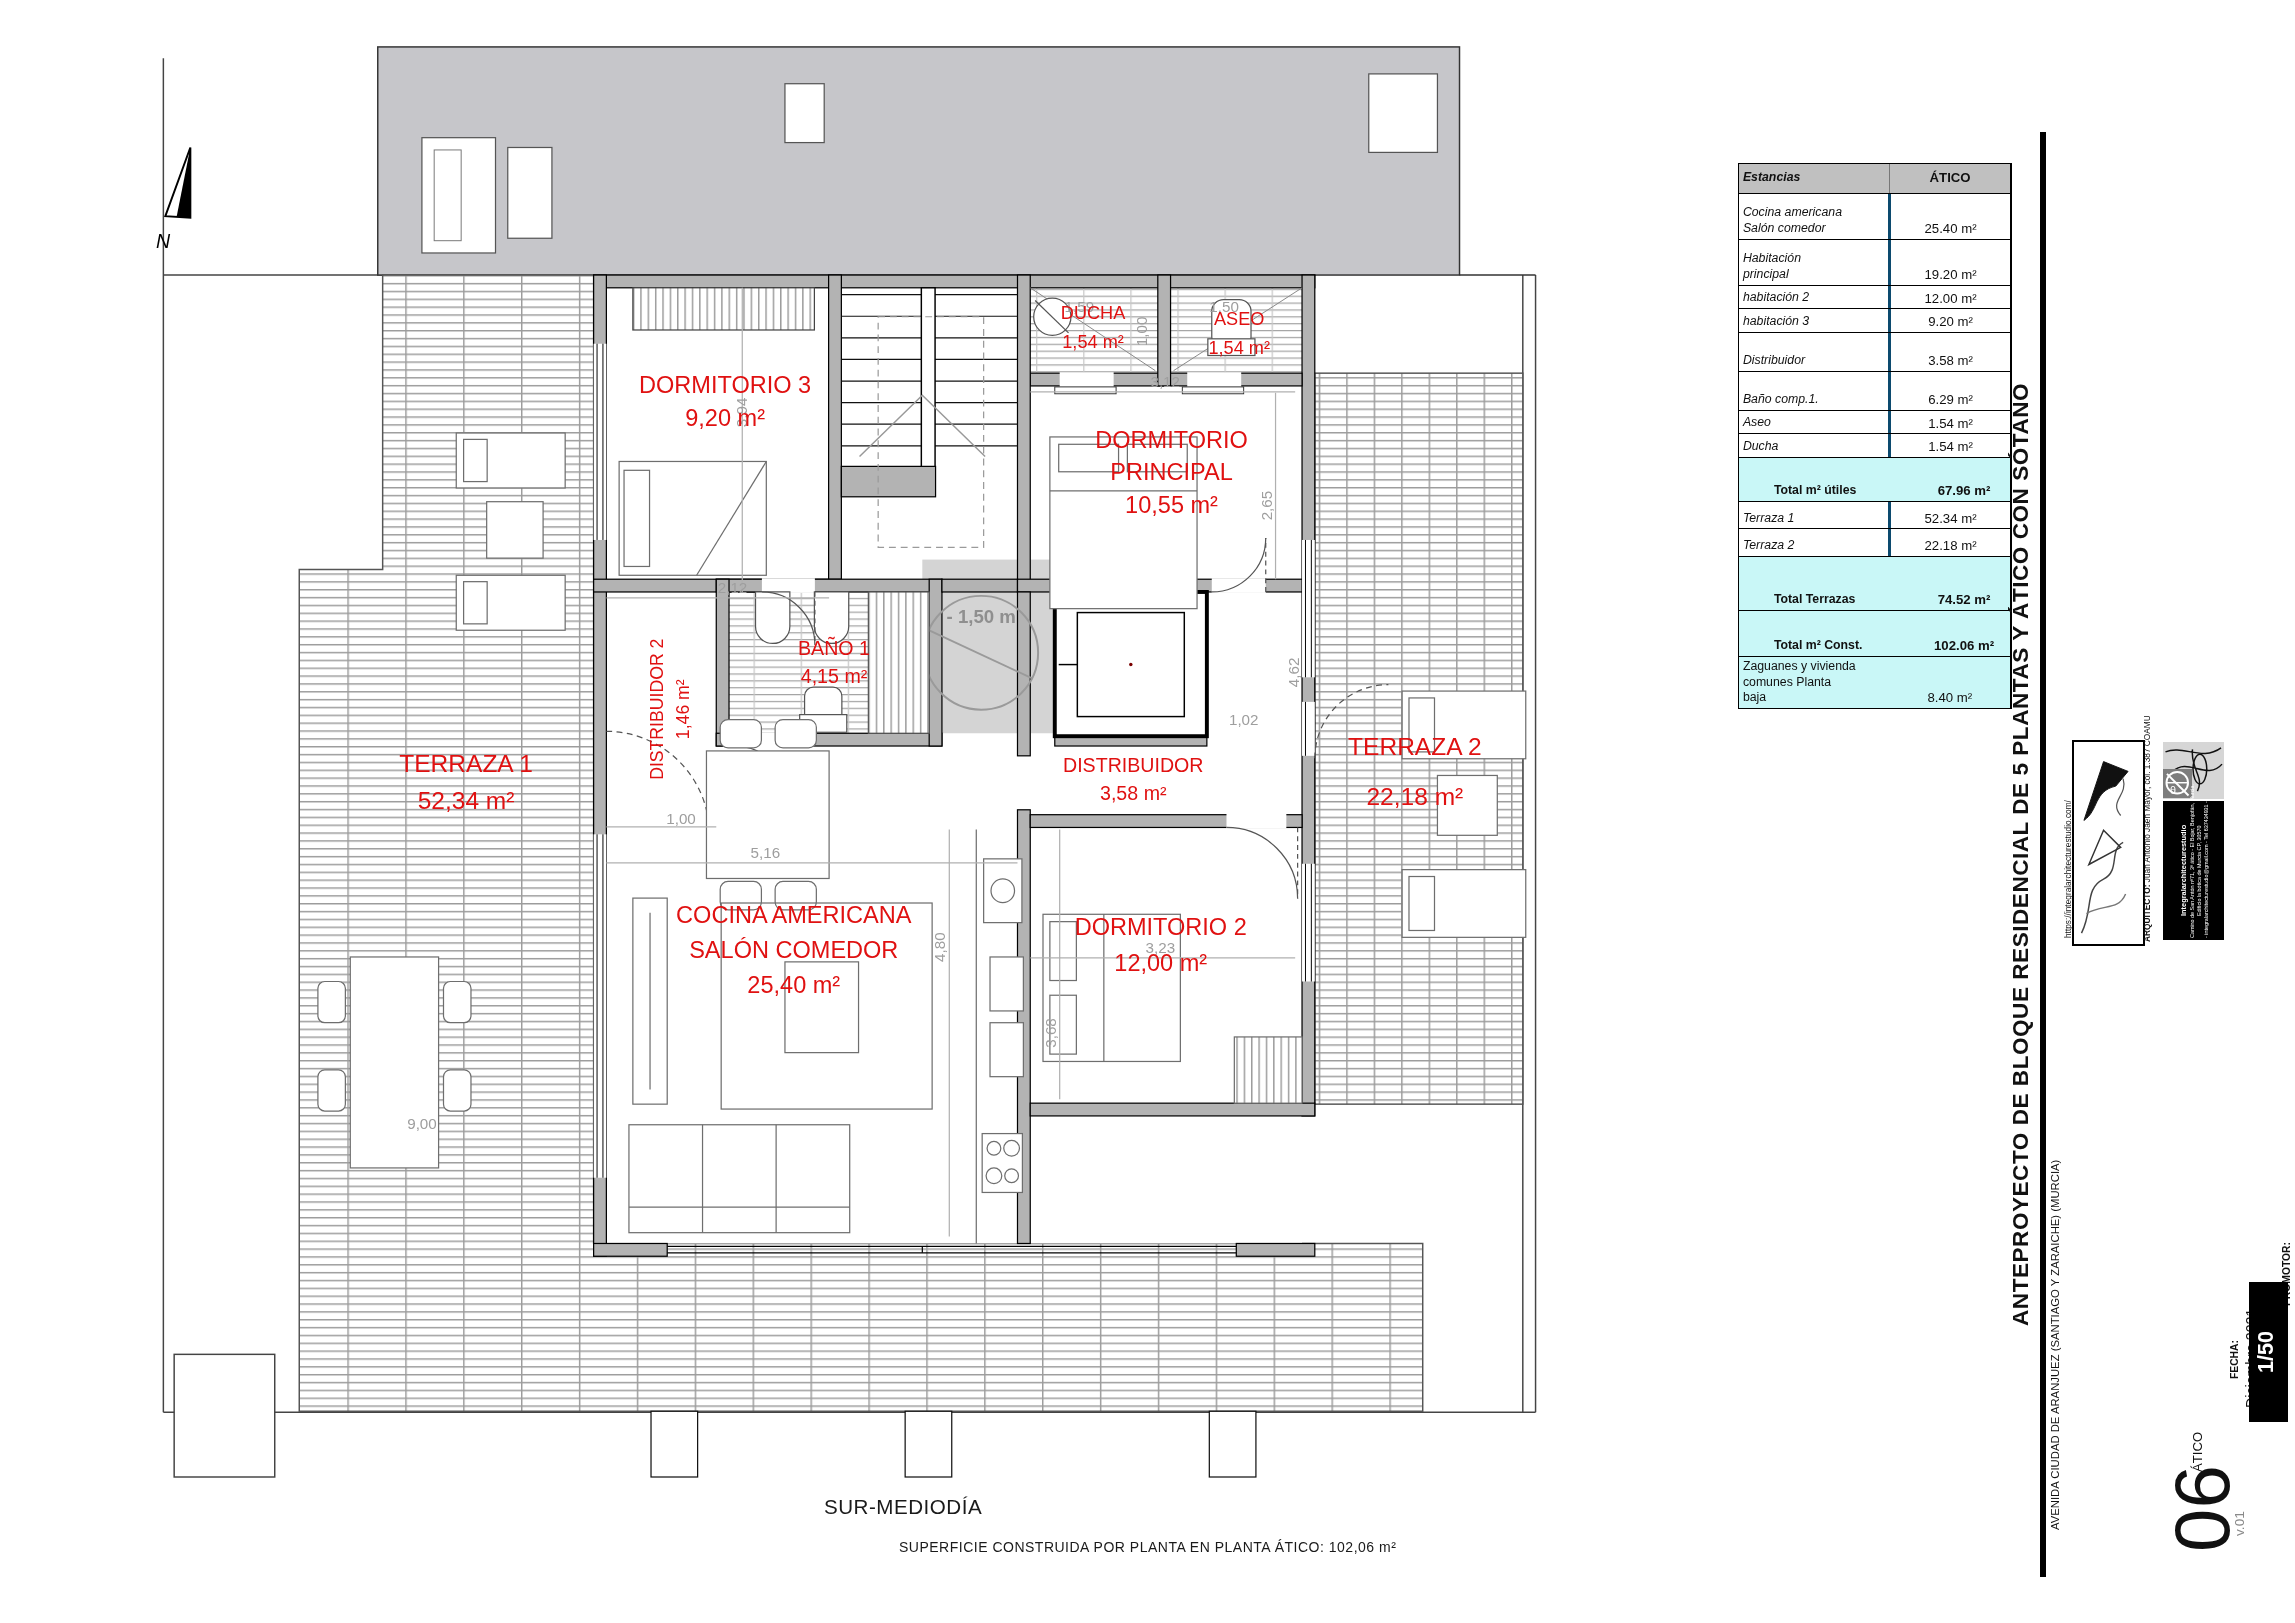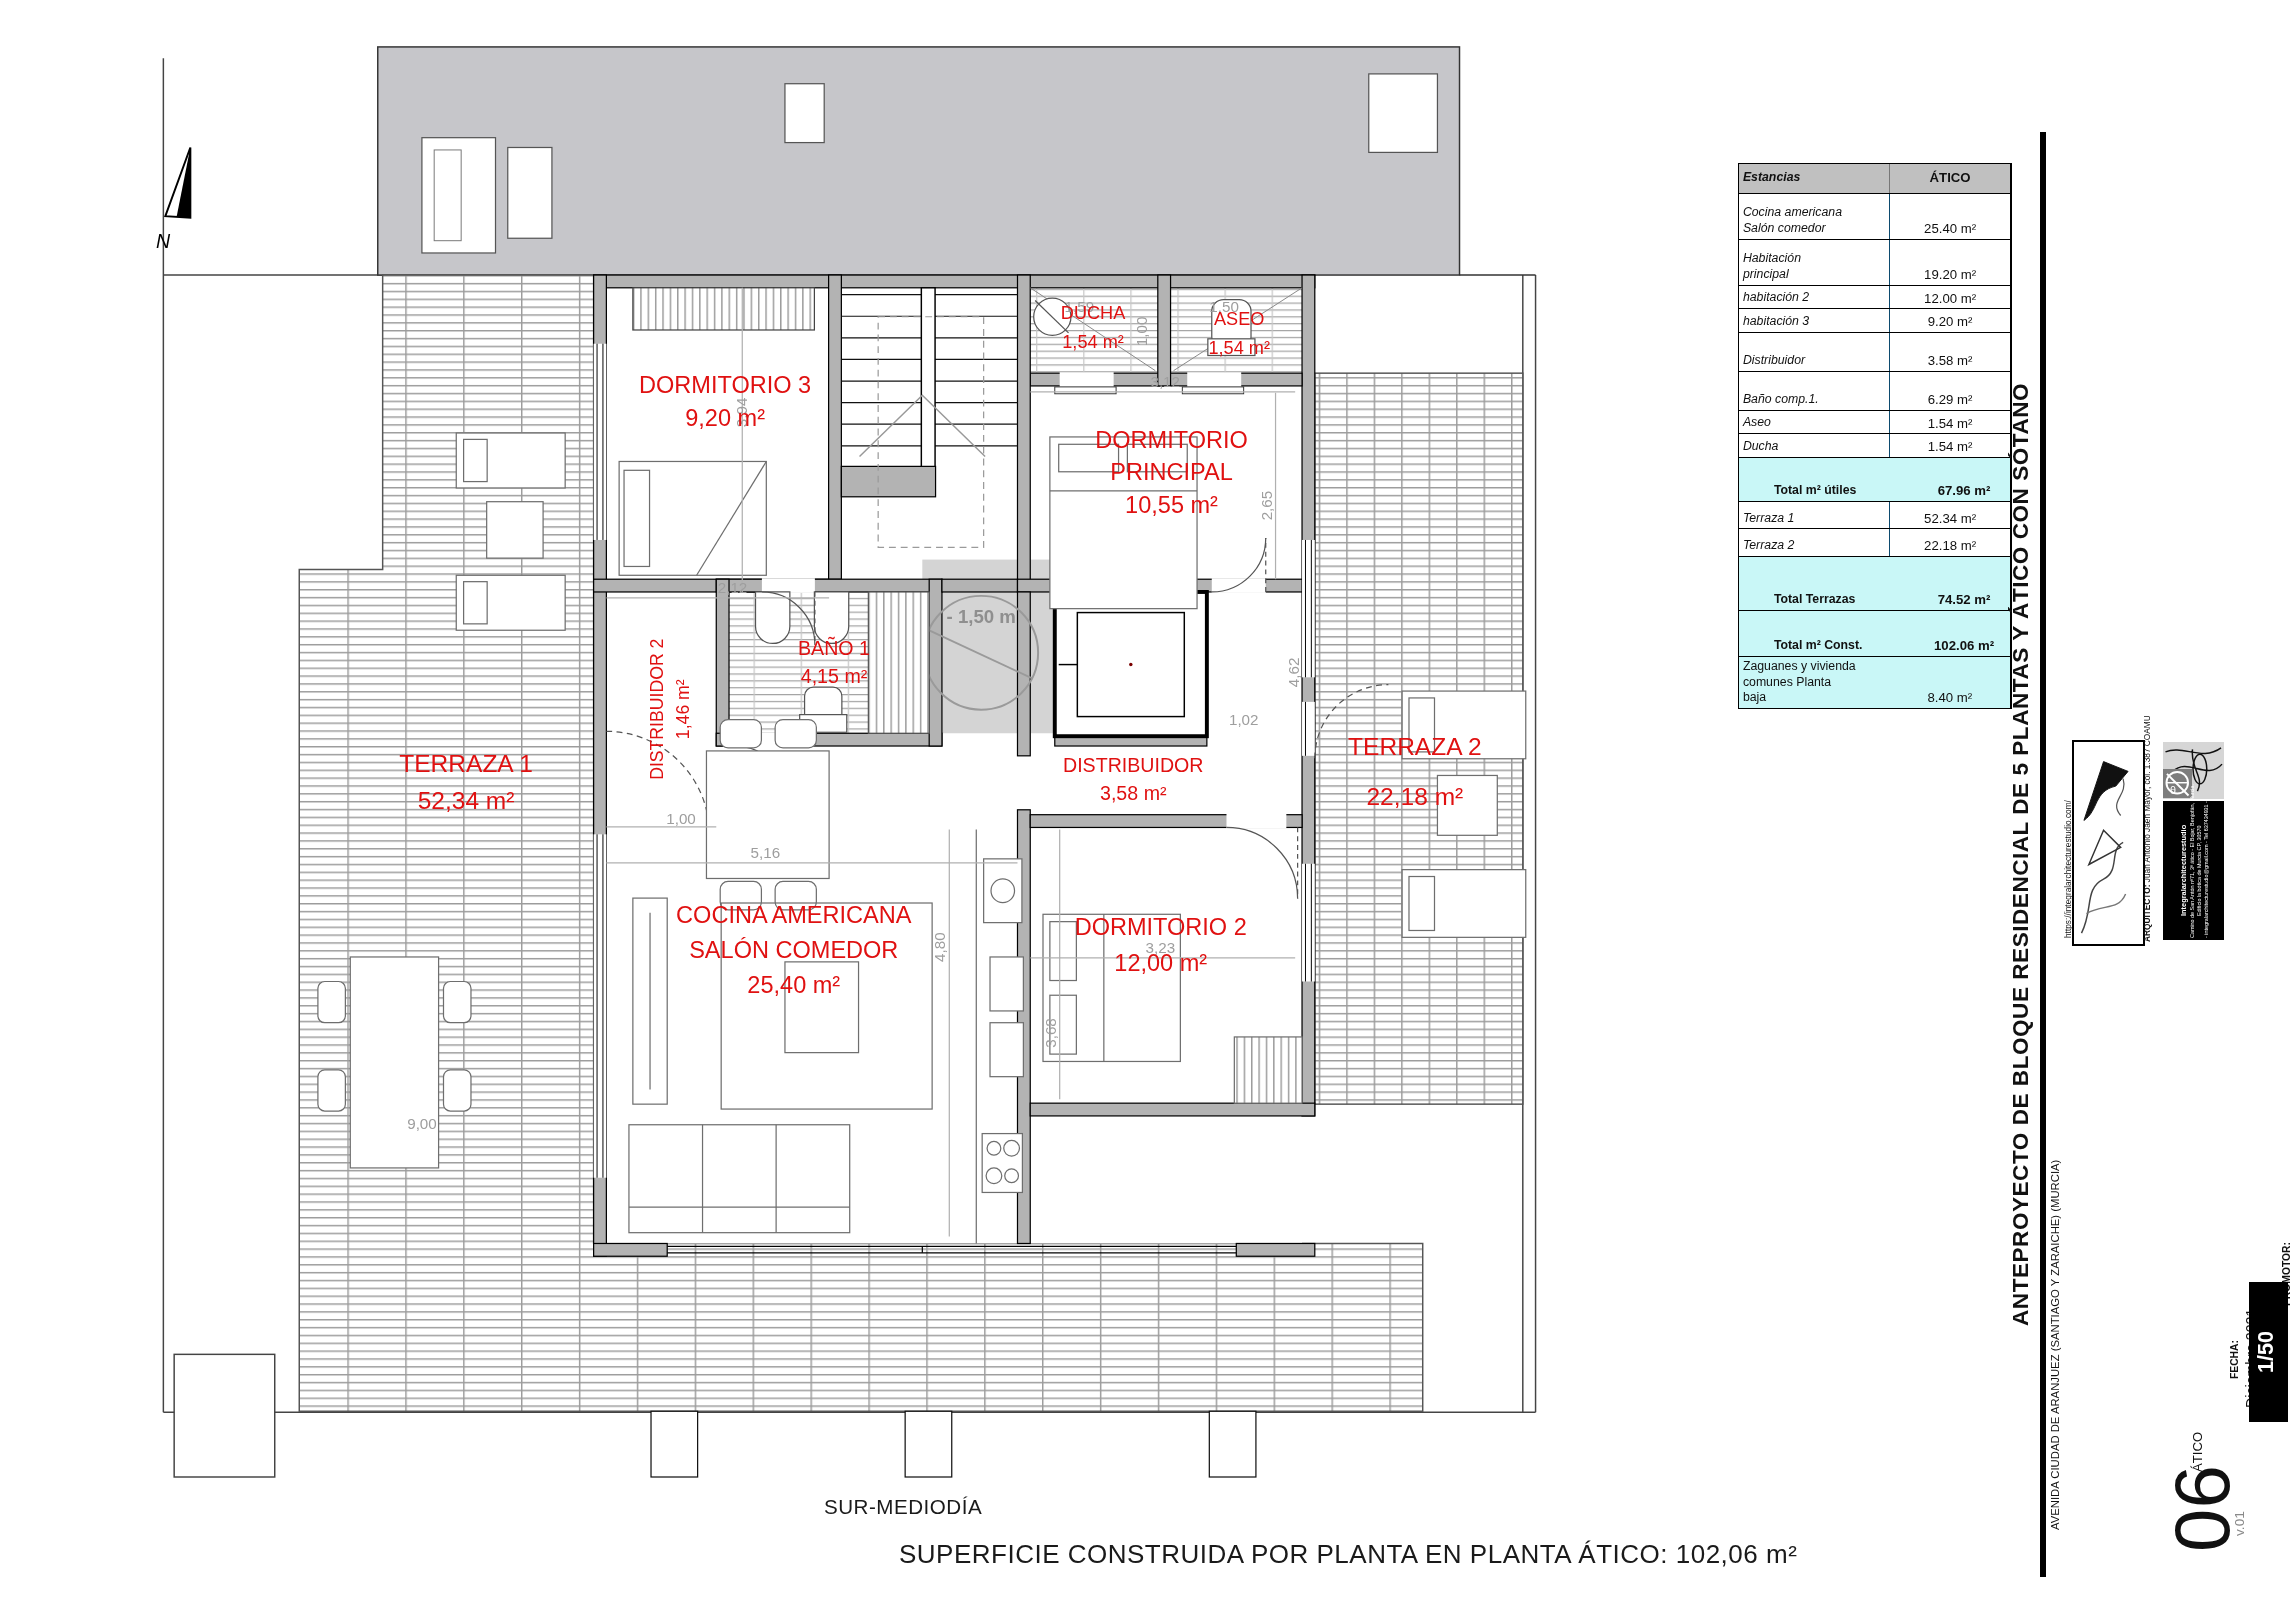--- a/index.html
+++ b/index.html
@@ -8,21 +8,21 @@
   svg text{font-family:"Liberation Sans",sans-serif;}
   .room-label{fill:#e01111;}
   .dim{fill:#9e9e9e;font-size:31px;}
   
   .areas-table{position:absolute;left:1738px;top:163px;width:271px;background:#fff;
                border:1.5px solid #000;border-right-width:2.9px;font-size:12.3px;}
   .tr{display:flex;align-items:flex-end;border-top:1.5px solid #000;}
   .tr:first-child{border-top:none;}
   .tl{width:145px;padding:1.5px 3.9px 2.5px 3.9px;font-style:italic;line-height:1.25;}
   .tv{width:122px;align-self:stretch;display:flex;align-items:flex-end;justify-content:center;
-      padding-bottom:2.5px;border-left:1px solid #0c4a6e;font-size:13.2px;font-style:normal;}
+      padding-bottom:2.5px;border-left:3px solid #0c4a6e;font-size:13.2px;font-style:normal;}
   .hdr{background:#c0c0c0;font-weight:bold;align-items:center;}
   .hdr .tl{font-style:italic;}
   .hdr .tv{align-items:center;font-weight:bold;border-left:1px solid #777;}
   .cy{background:#c9f7f7;}
   .cy .tv{border-left:none;}
   .bold-row .tl,.bold-row .tv{font-weight:bold;font-style:normal;margin-left:31px;}
   .plain .tl{font-style:normal;}
   
   .vtext{position:absolute;writing-mode:vertical-rl;transform:rotate(180deg);white-space:nowrap;}
   .tb-title{left:2008px;top:132px;height:1445px;width:30px;font-size:22.6px;font-weight:bold;
@@ -42,21 +42,21 @@
   .tb-fecha-label{left:2229px;top:1256px;height:123px;width:12.8px;font-size:10.3px;font-weight:bold;}
   .tb-fecha{left:2243px;top:1192px;height:216px;width:16.7px;font-size:14.2px;}
   .tb-promotor{left:2281px;top:1178px;height:128px;width:12.8px;font-size:10.3px;font-weight:bold;}
   .tb-scalebox{position:absolute;left:2249px;top:1282px;width:39px;height:140px;background:#000;}
   .tb-scale{left:2253px;top:1282px;height:140px;width:31px;font-size:21.6px;font-weight:bold;color:#fff;text-align:center;}
   .tb-version{left:2232px;top:1438px;height:98px;width:14.7px;font-size:13.7px;color:#8a8a8a;}
   .tb-sheetname{left:2190px;top:1389px;height:83px;width:14.7px;font-size:13.2px;}
   .tb-number{left:2157px;top:1443px;height:132px;width:83px;font-size:78px;text-align:center;}
   
   .f-orient{position:absolute;left:824px;top:1495px;font-size:20.6px;letter-spacing:0.5px;color:#1a1a1a;}
-  .f-note{position:absolute;left:899px;top:1539px;font-size:26px;letter-spacing:0.5px;color:#1a1a1a;}
+  .f-note{position:absolute;left:899px;top:1539px;font-size:14px;letter-spacing:0.5px;color:#1a1a1a;}
 </style>
 </head>
 <body>
 
 <div class="page">
 
   <svg width="2295" height="1624" viewBox="0 0 4678 3309" style="position:absolute;left:0;top:0">
     <defs>
       <pattern id="hatchT1" width="118" height="16" patternUnits="userSpaceOnUse">
         <rect width="118" height="16" fill="#ffffff"></rect>

